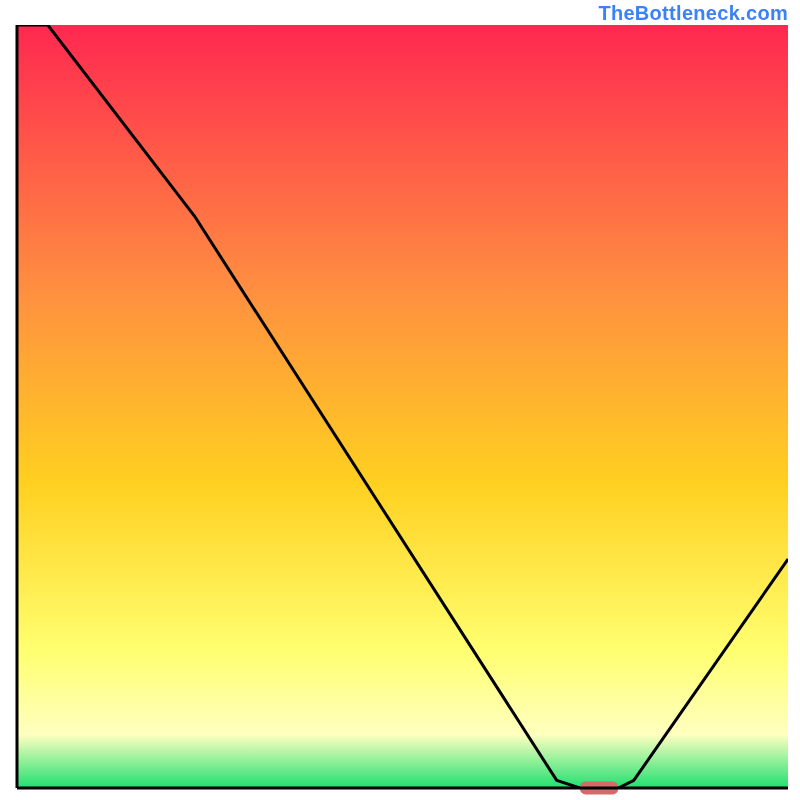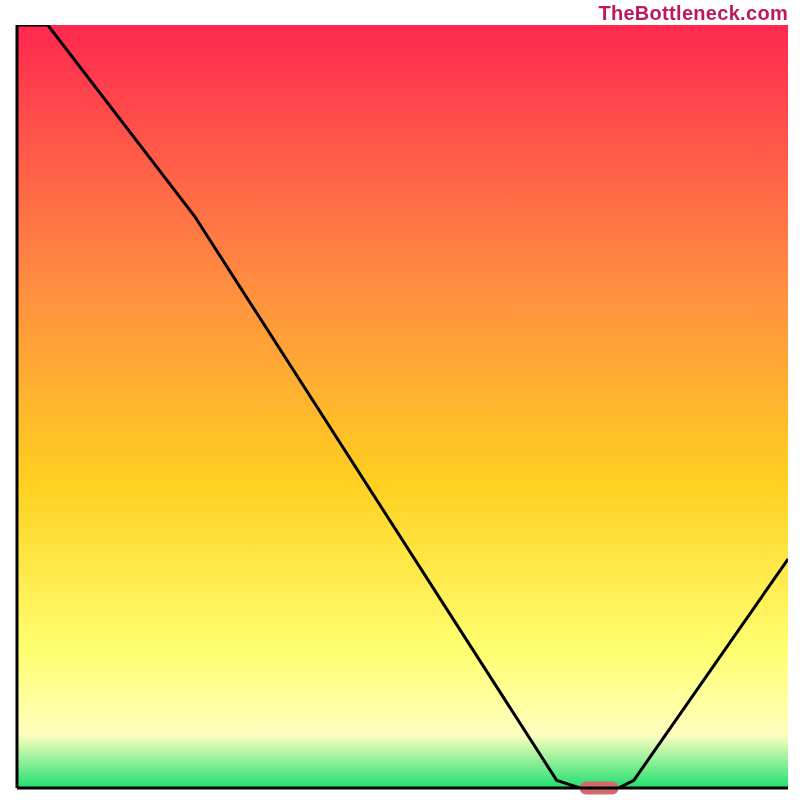--- a/index.html
+++ b/index.html
@@ -1,17 +1,17 @@
 <!DOCTYPE html>
 <html><head>
 <meta charset="utf-8">
 <style>
   html,body{margin:0;padding:0;width:800px;height:800px;overflow:hidden;background:#fff;font-family:Arial,Helvetica,sans-serif}
   .wrap{position:relative;width:800px;height:800px}
-  .watermark{position:absolute;top:2px;right:12px;font-size:20px;font-weight:700;color:#be185d;letter-spacing:.3px;z-index:20}
+  .watermark{position:absolute;top:2px;right:12px;font-size:20px;font-weight:700;color:#3b82f6;letter-spacing:.3px;z-index:20}
   svg{position:absolute;left:0;top:0}
 </style>
 </head>
 <body>
 
 <div class="wrap">
   <div class="watermark">TheBottleneck.com</div>
   <svg width="800" height="800" viewBox="0 0 800 800">
     <defs>
       <linearGradient id="bg" x1="0" y1="0" x2="0" y2="1">

